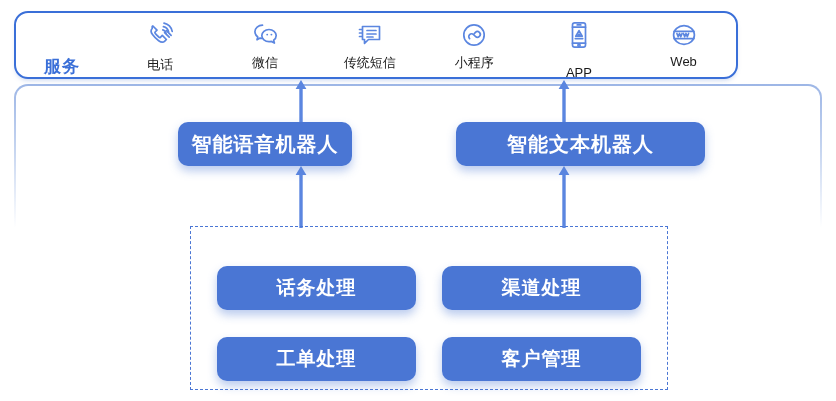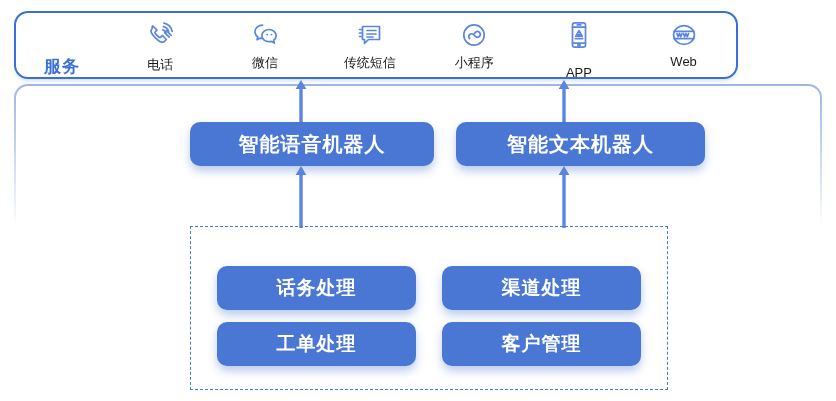--- a/index.html
+++ b/index.html
@@ -100,21 +100,21 @@
     background: #4a76d4;
     color: #ffffff;
     font-size: 20px;
     font-weight: bold;
     letter-spacing: 1px;
     display: flex;
     align-items: center;
     justify-content: center;
     box-shadow: 0 5px 10px rgba(90,130,215,.42);
   }
-  #robot-voice { left: 190px; top: 122px; width: 244px; text-align: center; }
+  #robot-voice { left: 178px; top: 122px; width: 174px; text-align: center; }
   #robot-text  { left: 456px; top: 122px; width: 249px; }
 
   
   .dashed-box {
     position: absolute;
     left: 190px;
     top: 226px;
     width: 478px;
     height: 164px;
     box-sizing: border-box;
@@ -123,21 +123,21 @@
   }
 
   
   .cap-grid {
     position: absolute;
     left: 217px;
     top: 266px;
     width: 424px;
     display: flex;
     flex-wrap: wrap;
-    gap: 12px 26px;
+    gap: 27px 26px;
   }
   .cap-box {
     width: 199px;
     height: 44px;
     border-radius: 10px;
     background: #4a76d4;
     color: #ffffff;
     font-size: 19px;
     font-weight: bold;
     letter-spacing: 1px;

